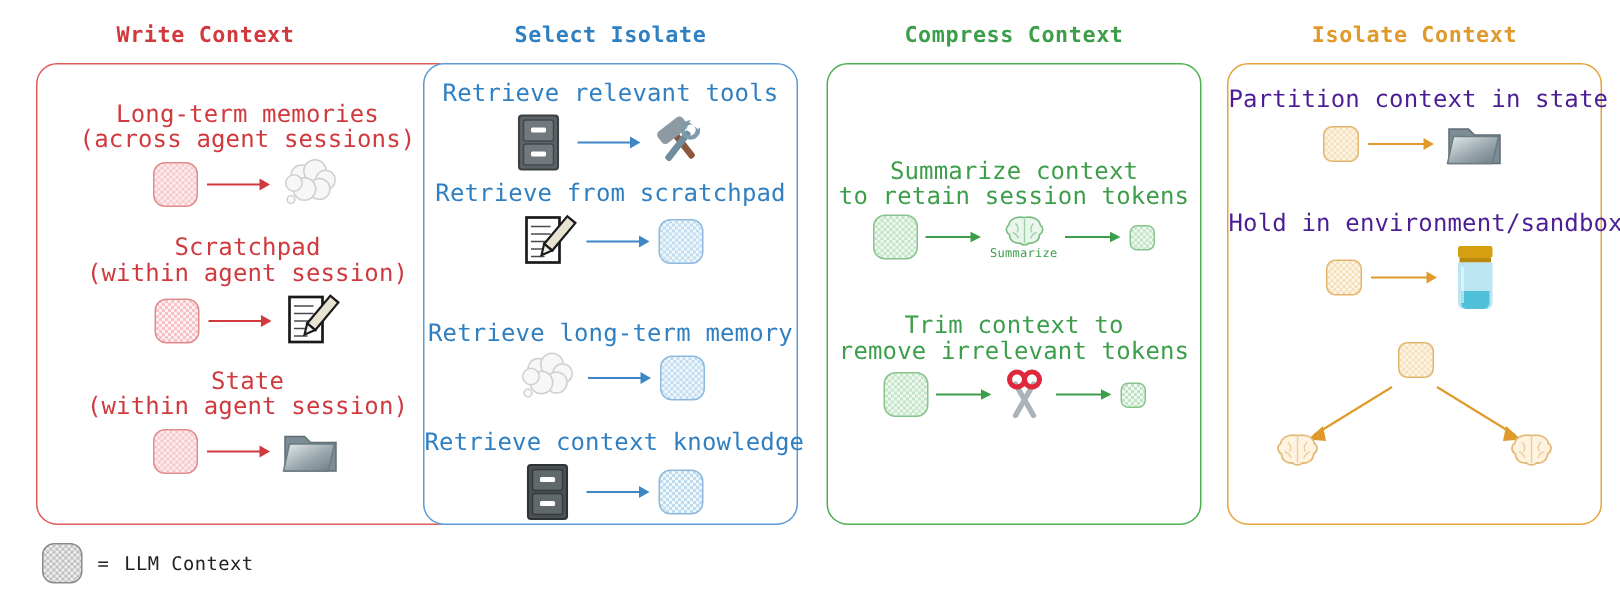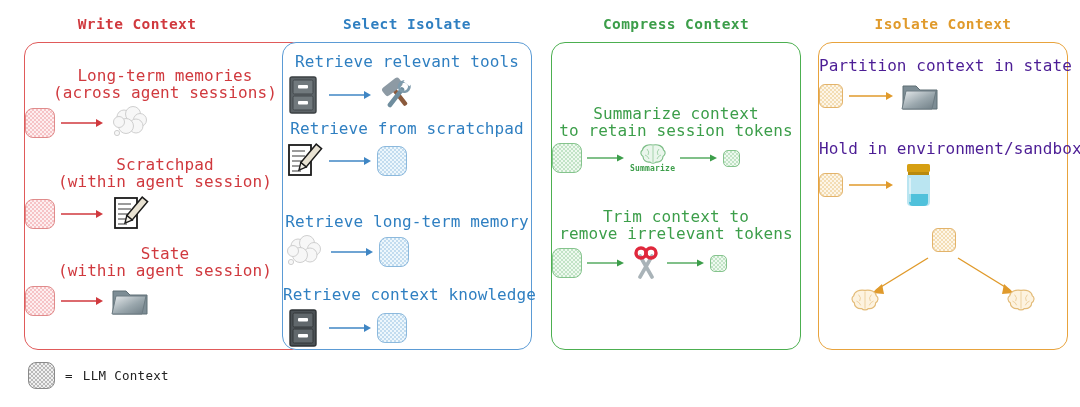--- a/index.html
+++ b/index.html
@@ -21,21 +21,21 @@
   #panel-isolate {left:818px; top:42px; width:250px; height:308px; border-color:#e8a33d;}
 
   #title-write   {top:16px;left:12px;  width:250px; color:#d0393e;}
   #title-select  {top:16px;left:282px; width:250px; color:#2f7fc1;}
   #title-compress{top:16px;left:551px; width:250px; color:#3c9e4a;}
   #title-isolate {top:16px;left:818px; width:250px; color:#e09a2b;}
 
   
   .blk{position:absolute;width:100%;left:0;text-align:center;}
   .blk .cap{font-size:16px;line-height:17px;letter-spacing:.1px;white-space:pre;}
-  .row{display:flex;align-items:center;gap:0;margin-top:4px;font-weight:bold;}
+  .row{display:flex;align-items:center;justify-content:center;gap:0;margin-top:4px;}
 
   .c-red   {color:#d0393e;}
   .c-blue  {color:#2f7fc1;}
   .c-green {color:#3c9e4a;}
   .c-orange{color:#4c1d95;}
 
   
   .chip{box-sizing:border-box;border-radius:8px;flex:0 0 auto;}
   .chip.lg{width:30px;height:30px;border-width:1.4px;border-style:solid;}
   .chip.sm{width:17px;height:17px;border-radius:5px;border-width:1.2px;border-style:solid;}

